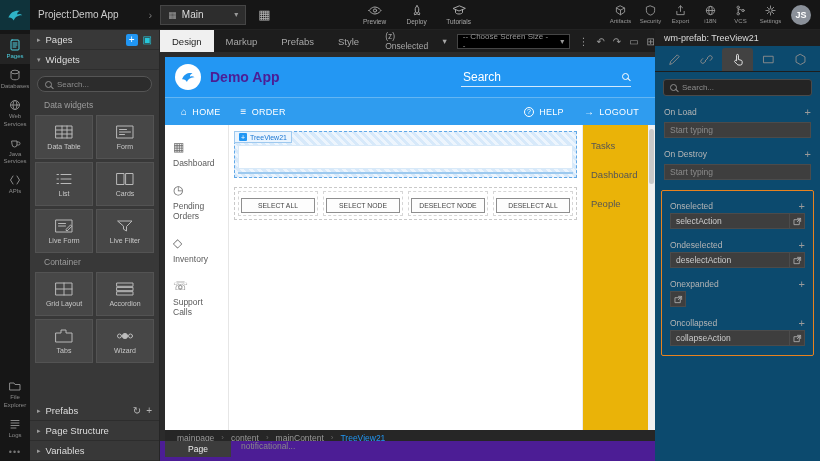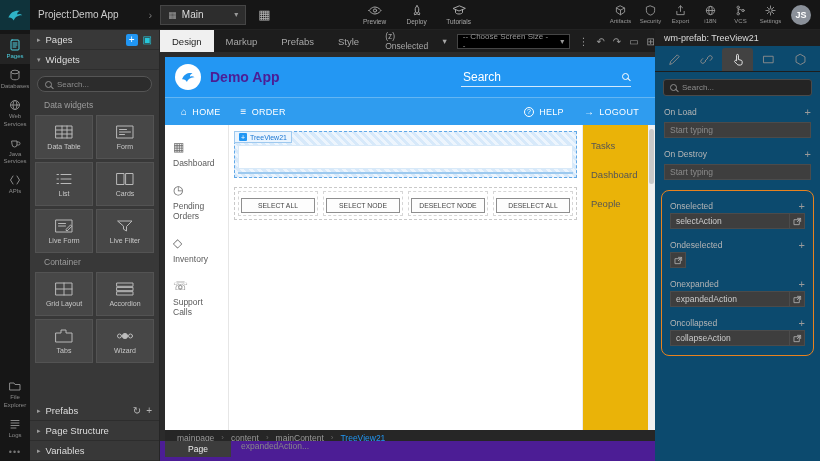--- a/index.html
+++ b/index.html
@@ -105,21 +105,21 @@
   .rp-search input::placeholder{color:#8d8d8d}
   .rp-group{padding:0 9px;margin-bottom:8px;flex:none}
   .rp-hl .rp-group{padding:0 6px}
   .rp-lrow{display:flex;align-items:center;justify-content:space-between;color:#b5b5b5;font-size:8.5px;height:15px}
   .rp-plus{color:#9a9a9a;font-size:11px;cursor:pointer}
   .rp-input{width:100%;height:16px;background:#3e3e3e;border:1px solid #4b4b4b;color:#ccc;font-size:8.5px;padding:0 5px;font-family:inherit}
   .rp-input::placeholder{color:#8a8a8a}
   .rp-irow{display:flex;height:16px}
   .rp-irow .rp-input{flex:1;border-right:0}
   .rp-edit{width:16px;background:#3e3e3e;border:1px solid #4b4b4b;color:#a8a8a8;display:flex;align-items:center;justify-content:center;cursor:pointer;flex:none}
-  .rp-hl{border:1px solid #e8821e;margin:2px 6px 0;padding:7px 2px 1px;border-radius:8px;flex:none}
+  .rp-hl{border:1px solid #e8821e;margin:2px 6px 0;padding:7px 2px 1px;border-radius:2px;flex:none}
 
   
   .mag{width:7px;height:7px;border:1px solid currentColor;border-radius:50%;position:relative;flex:none}
   .mag::after{content:"";position:absolute;width:4px;height:1px;background:currentColor;transform:rotate(45deg);right:-3px;bottom:-1px}
 </style>
 </head>
 <body>
 
 <div class="topbar">
   <div class="logo">
@@ -480,21 +480,21 @@
     <span>mainpage</span>
     <span class="bc-sep">›</span>
     <span>content</span>
     <span class="bc-sep">›</span>
     <span>mainContent</span>
     <span class="bc-sep">›</span>
     <span class="bc-active">TreeView21</span>
   </div>
   <div class="bottombar">
     <div class="page-tab">Page</div>
-    <span class="bb-text">expandedAction...</span>
+    <span class="bb-text">notificational...</span>
   </div>
 </div>
 
 <div class="rightpanel">
   <div class="rp-header">wm-prefab: TreeView21</div>
   <div class="rp-tabs">
     <div class="rp-tab">
       <svg class="ic-svg" width="13" height="13" viewBox="0 0 14 14">
           <path d="M2 12l1-3 7-7 2 2-7 7z"></path>
         </svg>
@@ -556,35 +556,35 @@
             </svg>
         </span>
       </div>
     </div>
     <div class="rp-group">
       <div class="rp-lrow">
         <span>Ondeselected</span>
         <span class="rp-plus">+</span>
       </div>
       <div class="rp-irow">
+        <input class="rp-input" readonly="" value="deselectAction" style="">
         <span class="rp-edit">
           <svg class="ic-svg" width="9" height="9" viewBox="0 0 10 10">
               <rect x="1.5" y="3" width="5.5" height="5.5"></rect>
               <path d="M5 1.5h3.5V5M8.5 1.5 4.8 5.2"></path>
             </svg>
         </span>
       </div>
     </div>
     <div class="rp-group">
       <div class="rp-lrow">
         <span>Onexpanded</span>
         <span class="rp-plus">+</span>
       </div>
       <div class="rp-irow">
-        <input class="rp-input" readonly="" value="expandedAction" style="">
         <span class="rp-edit">
           <svg class="ic-svg" width="9" height="9" viewBox="0 0 10 10">
               <rect x="1.5" y="3" width="5.5" height="5.5"></rect>
               <path d="M5 1.5h3.5V5M8.5 1.5 4.8 5.2"></path>
             </svg>
         </span>
       </div>
     </div>
     <div class="rp-group">
       <div class="rp-lrow">

